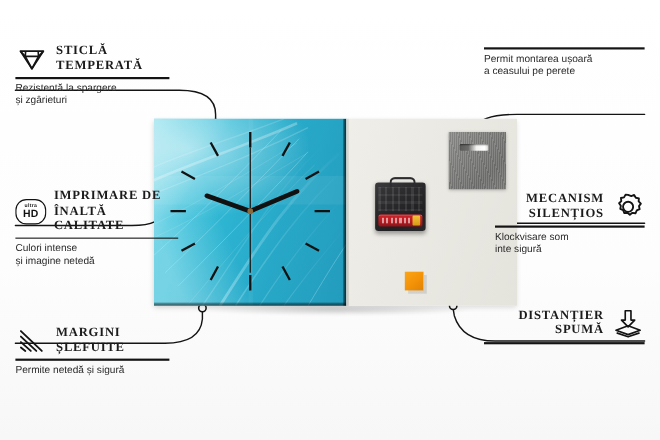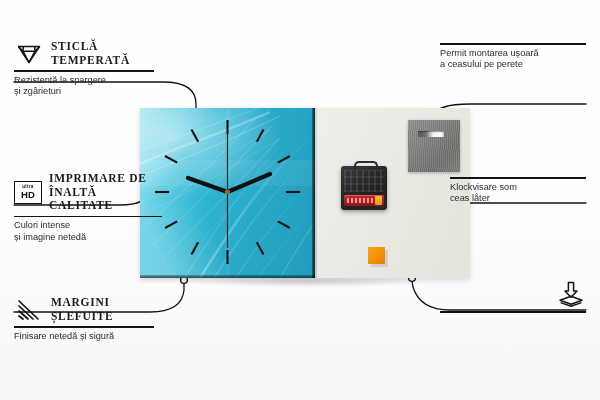--- a/index.html
+++ b/index.html
@@ -109,21 +109,21 @@
     font-family:Liberation Sans, sans-serif;
     font-size:9.2px;color:#2a2a2a;line-height:11.5px;margin-top:3px;white-space:pre-line;
   }
   .ico{flex:0 0 auto;display:block;}
   .left .co-head{justify-content:flex-start;}
   .right .co-head{justify-content:flex-end;}
   .right .co-title{text-align:right;}
   .right .co-sub{text-align:left;}
 
   .hd-badge{
-    width:26px;height:21px;border:1.6px solid #111;border-radius:0;
+    width:26px;height:21px;border:1.6px solid #111;border-radius:10px;
     display:flex;flex-direction:column;align-items:center;justify-content:center;
     font-family:"Liberation Sans",sans-serif;background:#fff;
   }
   .hd-badge .u{font-size:4.6px;letter-spacing:.3px;line-height:4.6px;color:#111;font-weight:bold;}
   .hd-badge .h{font-size:9.5px;line-height:9.5px;font-weight:bold;color:#111;letter-spacing:.2px;}
 </style>
 </head>
 <body>
 
 <div id="stage">
@@ -281,37 +281,52 @@
           <line x1="5" y1="3" x2="24" y2="21"></line>
           <line x1="5" y1="8" x2="19" y2="21"></line>
           <line x1="5" y1="13" x2="14" y2="21"></line>
           <line x1="5" y1="18" x2="9" y2="21"></line>
         </g>
       </svg>
       <div class="co-title">MARGINI
 ȘLEFUITE</div>
     </div>
     <div class="co-rule" style="width:140px;"></div>
-    <div class="co-sub">Finisare netedă și sigură</div>
+    <div class="co-sub">Permite netedă și sigură</div>
   </div>
 
   <div class="callout right" style="left:440px;top:40px;width:146px;">
     <div class="co-rule" style="width:146px;"></div>
     <div class="co-sub">Permit montarea ușoară
 a ceasului pe perete</div>
   </div>
 
   <div class="callout right" style="left:450px;top:174px;width:136px;">
+    <div class="co-head">
+      <div class="co-title">MECANISM
+SILENȚIOS</div>
+      <svg class="ico" width="30" height="28" viewBox="0 0 30 28">
+        <g fill="none" stroke="#141414" stroke-width="1.7" stroke-linejoin="round">
+          <path d="M15,3.2 l2.9,1.0 2.6,-1.0 1.5,2.6 2.8,0.5 -0.2,2.8 2.0,2.0
+                   -1.7,2.3 0.6,2.8 -2.6,1.1 -1.2,2.6 -2.8,-0.4 -2.3,1.7
+                   -2.2,-1.8 -2.8,0.3 -1.1,-2.6 -2.6,-1.2 0.5,-2.8 -1.6,-2.3
+                   2.0,-2.0 -0.3,-2.8 2.8,-0.6 1.4,-2.5 z"></path>
+          <circle cx="15" cy="14" r="4.6"></circle>
+        </g>
+      </svg>
+    </div>
     <div class="co-rule" style="width:136px;"></div>
     <div class="co-sub">Klockvisare som
-ceas låter</div>
+inte sigură</div>
   </div>
 
   <div class="callout right" style="left:440px;top:280px;width:146px;">
     <div class="co-head">
+      <div class="co-title">DISTANȚIER
+SPUMĂ</div>
       <svg class="ico" width="30" height="28" viewBox="0 0 30 28">
         <g fill="none" stroke="#141414" stroke-width="1.5" stroke-linejoin="round">
           <path d="M12.4,2.5 L17.6,2.5 L17.6,11 L21,11 L15,17.2 L9,11 L12.4,11 Z"></path>
           <path d="M15,16.2 L26,20.2 L15,24.2 L4,20.2 Z"></path>
           <path d="M4.6,22.6 L15,26.2 L25.4,22.6"></path>
         </g>
       </svg>
     </div>
     <div class="co-rule" style="width:146px;"></div>
   </div>

